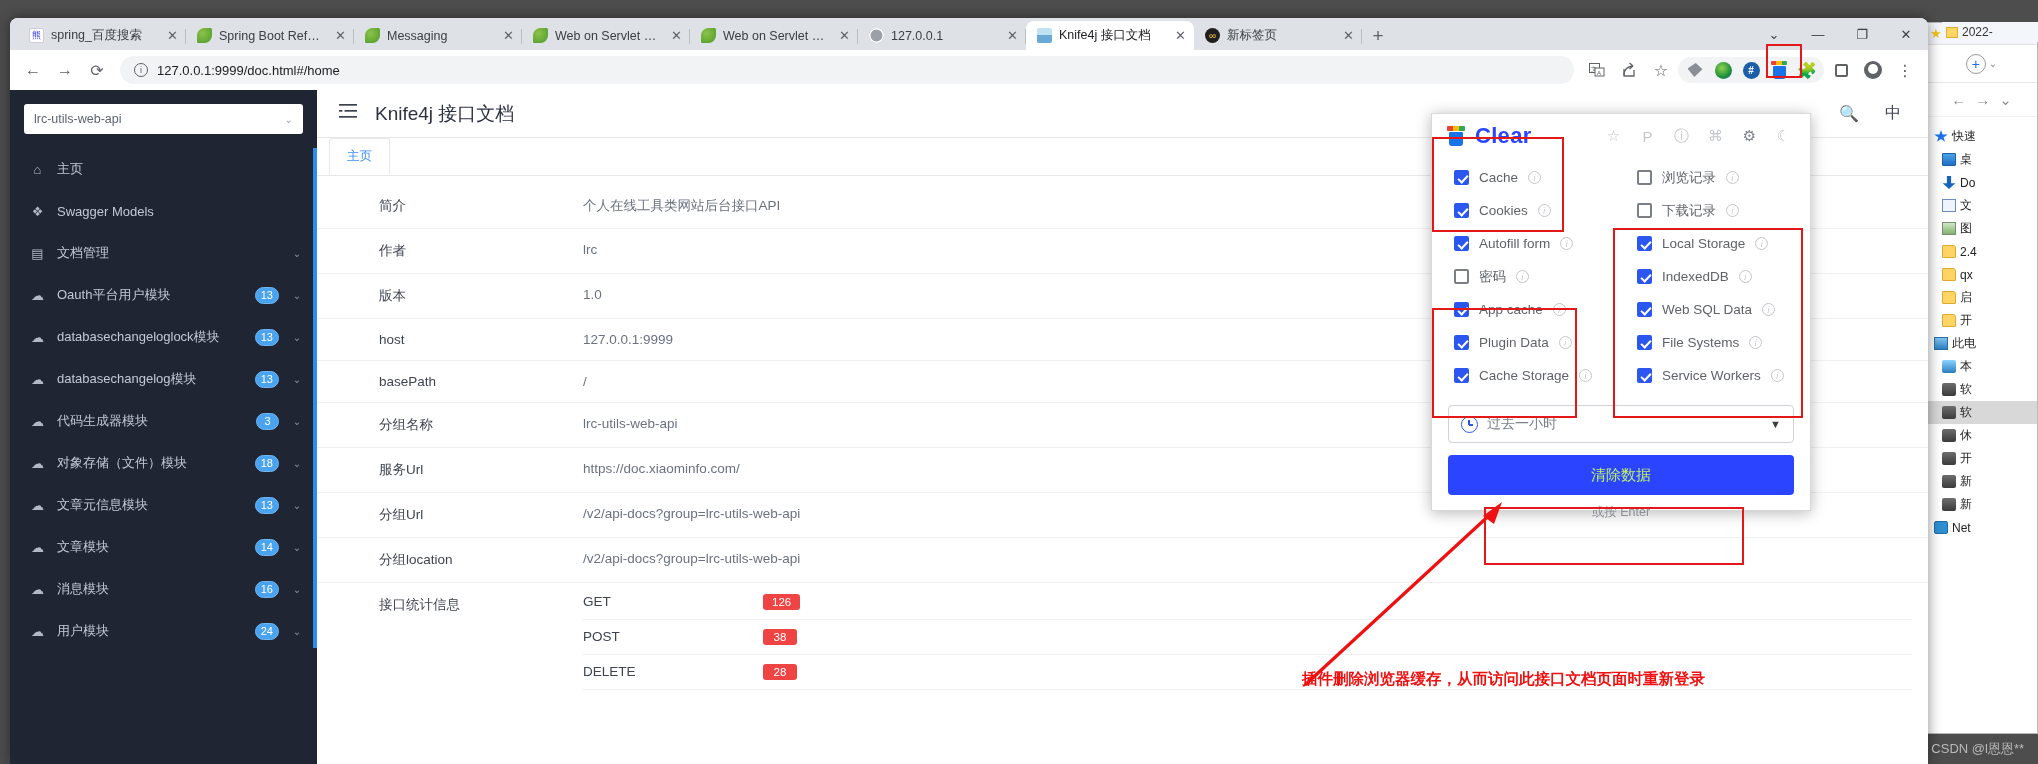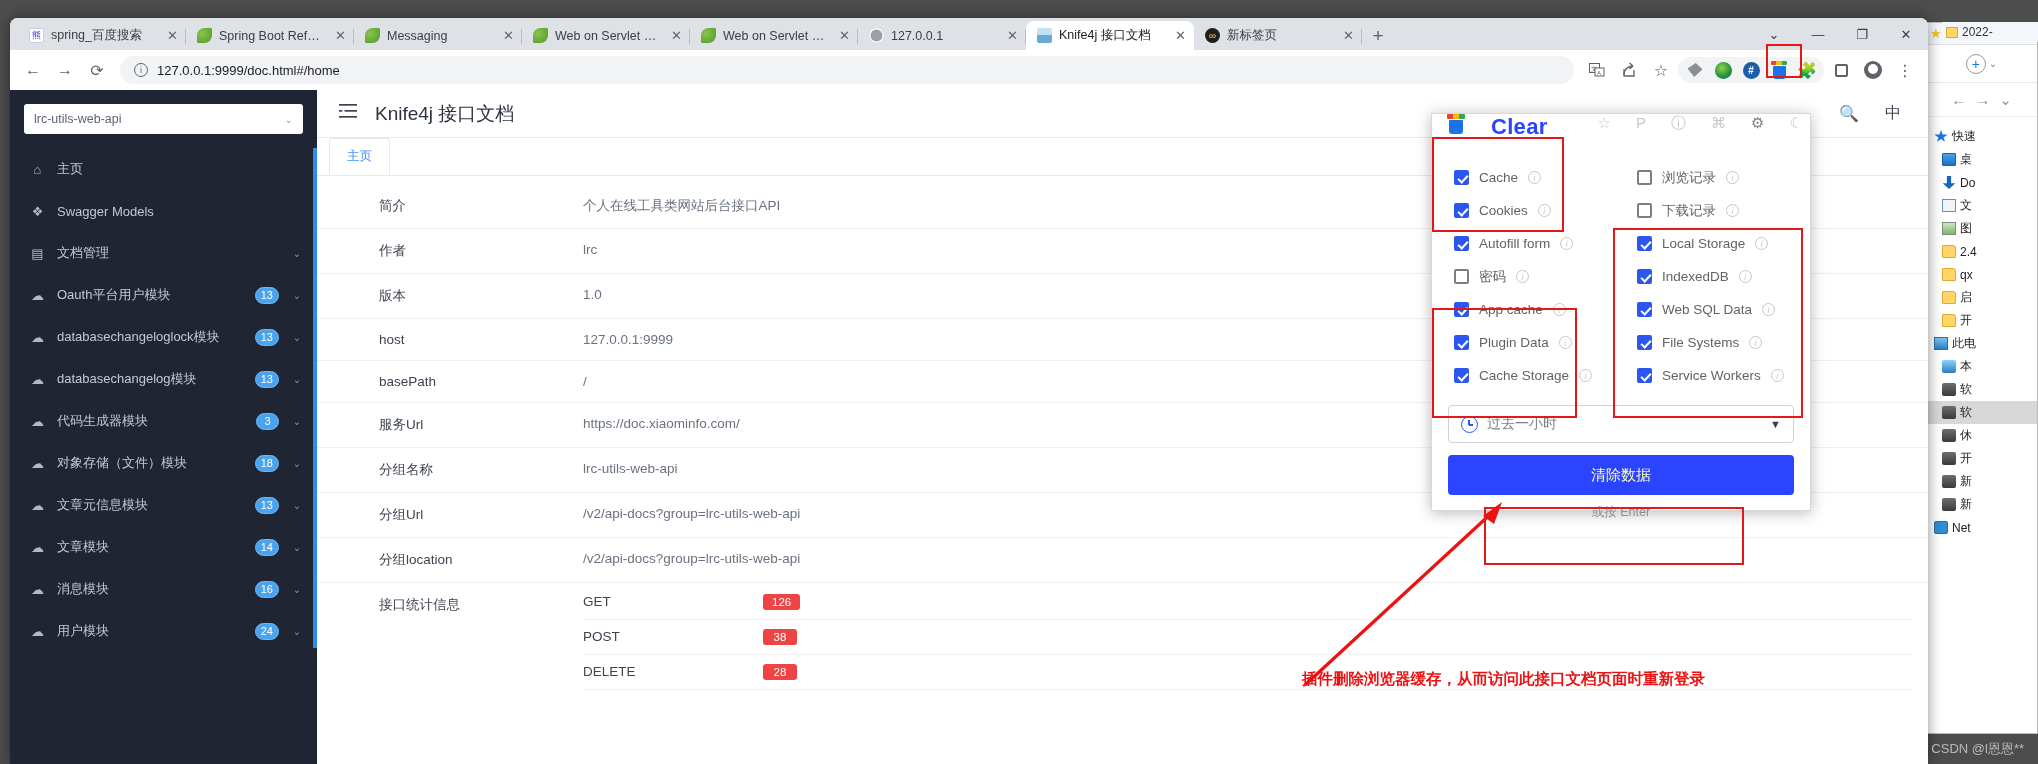--- a/index.html
+++ b/index.html
@@ -163,21 +163,21 @@
   .stat-tbl td.c { width:120px; }
   .cbadge { display:inline-block; background:#ef4444; color:#fff; font-size:11.5px;
       border-radius:3px; padding:2px 9px; min-width:34px; text-align:center; }
 
   
   #popup {
     position:absolute; left:1421px; top:95px; width:380px; height:398px;
     background:#fff; border:1px solid #d8d8d8; box-shadow:0 2px 14px rgba(0,0,0,.28);
     z-index:40; font-size:13.5px;
   }
-  #pop-head { height:44px; display:flex; padding:0 14px; gap:25px; }
+  #pop-head { height:44px; display:flex; align-items:center; padding:0 14px; gap:9px; }
   #pop-head .ptitle { color:#2b44ff; font-size:22px; font-weight:bold; letter-spacing:.3px; }
   #pop-head .spacer { flex:1; }
   #pop-head .pico { color:#c5c8cc; font-size:15px; width:25px; text-align:center; }
   #pop-head .pico.dark { color:#7d8288; }
   .pop-trash{width:20px;height:20px;position:relative;flex:0 0 20px;}
   .pop-trash .lid{position:absolute;top:0;left:1px;width:18px;height:4.5px;border-radius:1px;
       background:linear-gradient(90deg,#ea4335 0 33%,#fbbc05 33% 66%,#34a853 66% 100%);}
   .pop-trash .can{position:absolute;top:6px;left:3px;width:14px;height:14px;background:#1a73e8;
       border-radius:1px 1px 3px 3px;}
   #pop-cols { display:flex; padding:3px 0 0 0; }
@@ -191,21 +191,21 @@
   .cbx.on::after { content:""; position:absolute; left:4px; top:0.5px; width:4px; height:8px;
       border:solid #fff; border-width:0 2px 2px 0; transform:rotate(43deg); }
   .iinfo { width:13px;height:13px;border:1px solid #c3c6ca;border-radius:50%;color:#c3c6ca;
       font-size:8.5px; display:flex;align-items:center;justify-content:center; font-style:italic;}
   #pop-select { margin:13px 16px 0 16px; height:38px; border:1px solid #cfd3d8; border-radius:4px;
       display:flex; align-items:center; gap:9px; padding:0 12px; color:#7b8089; font-size:14px; }
   .clock { width:17px;height:17px;border:1.8px solid #2b57f0;border-radius:50%;position:relative;}
   .clock::after{content:"";position:absolute;left:6px;top:3px;width:1.6px;height:5px;background:#2b57f0;}
   .clock::before{content:"";position:absolute;left:6.5px;top:7.5px;width:4px;height:1.6px;background:#2b57f0;}
   #pop-select .spacer{flex:1;}
-  #pop-btn { margin:12px 16px 0 16px; height:40px; background:#2b44ff; color:#fef9c3; border-radius:4px;
+  #pop-btn { margin:12px 16px 0 16px; height:40px; background:#2b44ff; color:#bef264; border-radius:4px;
       display:flex; align-items:center; justify-content:center; font-size:15px; }
   #pop-note { text-align:center; color:#8b9096; font-size:12.5px; margin-top:9px; }
 
   
   .redbox { position:absolute; border:2.5px solid #e31919; z-index:60; pointer-events:none; }
   #ann-text { position:absolute; left:1302px; top:669px; color:#ee1111; font-size:15.5px;
       font-weight:bold; z-index:60; white-space:nowrap; }
   #arrow-svg { position:absolute; left:1280px; top:500px; width:260px; height:190px; z-index:59; }
 
   #watermark { position:absolute; right:14px; bottom:6px; color:#b9b9b9; font-size:13px; z-index:70; }
@@ -530,26 +530,26 @@
             </tr>
             <tr>
               <td class="k">host</td>
               <td class="v">127.0.0.1:9999</td>
             </tr>
             <tr>
               <td class="k">basePath</td>
               <td class="v">/</td>
             </tr>
             <tr>
+              <td class="k">分组名称</td>
+              <td class="v">lrc-utils-web-api</td>
+            </tr>
+            <tr>
               <td class="k">服务Url</td>
               <td class="v">https://doc.xiaominfo.com/</td>
-            </tr>
-            <tr>
-              <td class="k">分组名称</td>
-              <td class="v">lrc-utils-web-api</td>
             </tr>
             <tr>
               <td class="k">分组Url</td>
               <td class="v">/v2/api-docs?group=lrc-utils-web-api</td>
             </tr>
             <tr>
               <td class="k">分组location</td>
               <td class="v">/v2/api-docs?group=lrc-utils-web-api</td>
             </tr>
             <tr class="last">

